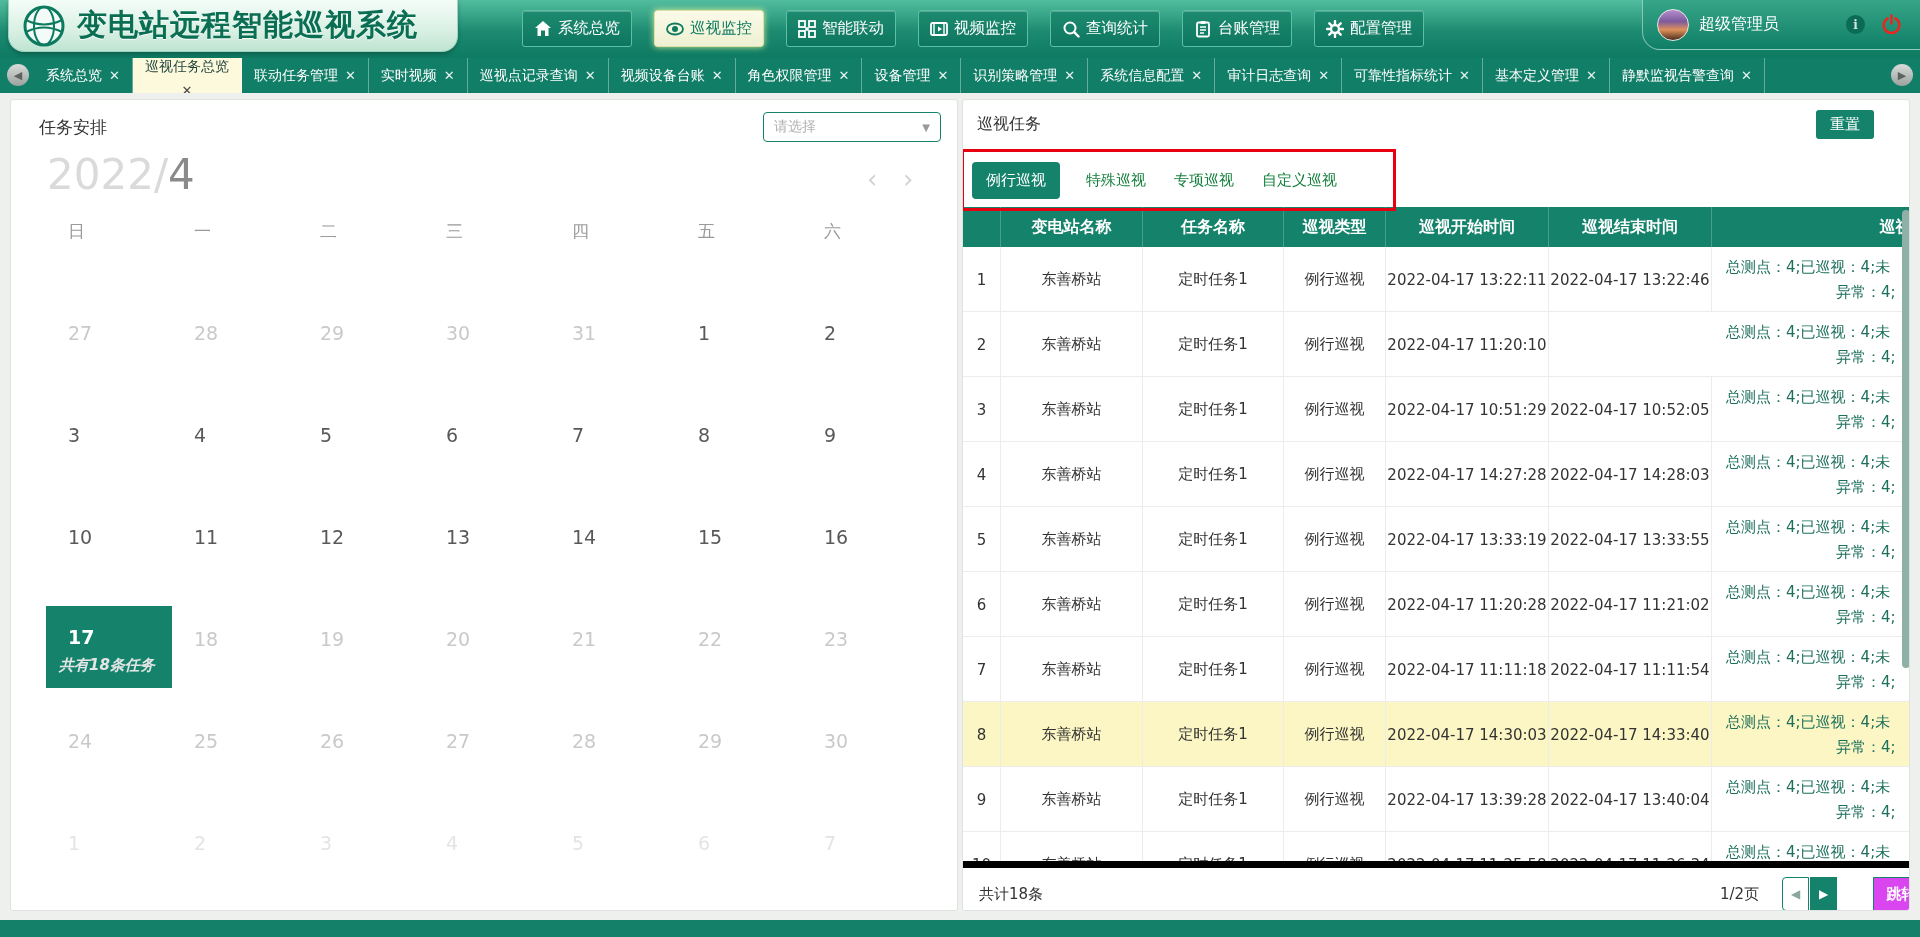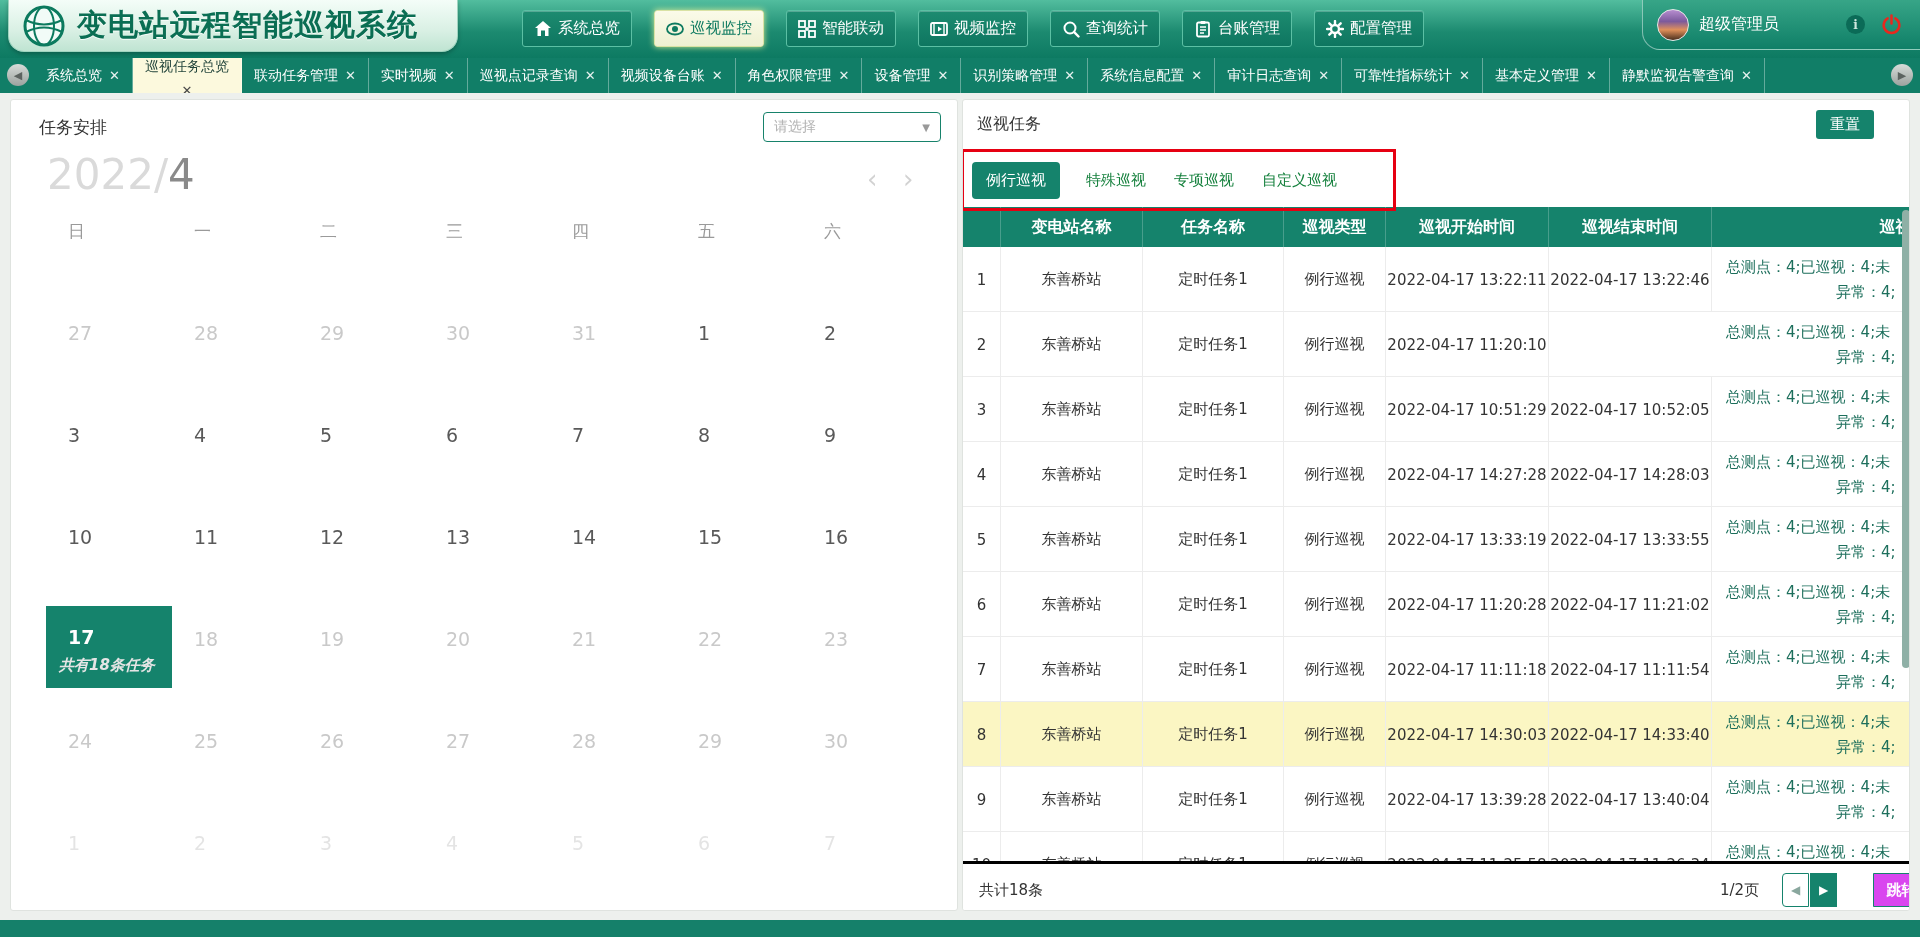--- a/index.html
+++ b/index.html
@@ -104,21 +104,21 @@
   .trow .td { font-size:15px; color:#333; display:flex; align-items:center; justify-content:center;
     border-right:1px solid #ececec; height:65px; overflow:hidden; white-space:nowrap; }
   .trow .td.result { display:block; color:#1d6f5c; border-right:none; }
   .trow .td.result .l1 { position:absolute; left:763px; top:11px; white-space:nowrap; }
   .trow .td.result .l2 { position:absolute; left:873px; top:36px; white-space:nowrap; }
 
   .scroll-thumb { position:absolute; left:939px; top:110px; width:8px; height:458px;
     background:#8fb0a6; border-radius:4px; cursor:grab; }
 
   .rp-footer { position:absolute; left:0; top:761px; width:948px; height:51px;
-    border-top:3px solid #000000; background:#fff; }
+    border-top:7px solid #000000; background:#fff; }
   .total { position:absolute; left:16px; top:17px; font-size:15px; color:#333; }
   .page-ind { position:absolute; left:757px; top:17px; font-size:15px; color:#333; }
   .pg-btn { position:absolute; top:9px; height:34px; font-size:12px; cursor:pointer;
     display:flex; align-items:center; justify-content:center; border:1px solid #15836c; }
   .pg-prev { left:819px; width:27px; background:#fff; color:#8aa79e; border-radius:4px 0 0 4px; }
   .pg-next { left:847px; width:27px; background:#15836c; color:#fff; }
   .pg-jump { left:910px; width:57px; background:#d946ef; color:#fff; font-size:15px;
     border-radius:0 4px 4px 0; font-weight:bold; }
 </style>
 </head>

